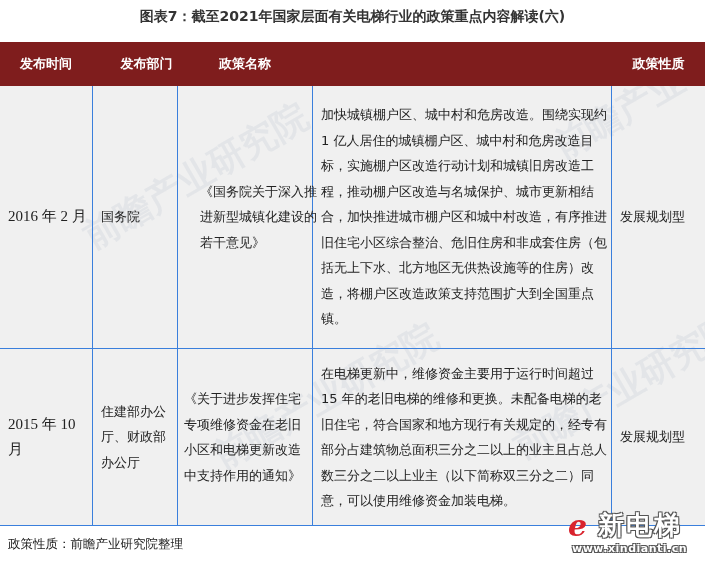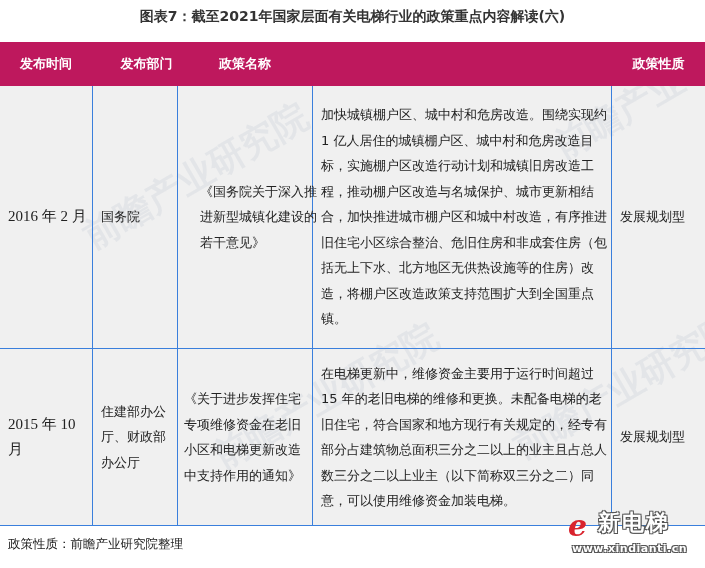--- a/index.html
+++ b/index.html
@@ -10,21 +10,21 @@
   .title {
     position:absolute; left:0; top:8px; width:705px; text-align:center;
     font-size:14px; font-weight:bold; color:#333; letter-spacing:0px;
     font-family:"DejaVu Sans",sans-serif;
   }
   .table {
     position:absolute; left:0; top:42px; width:705px; height:484px;
     background:#f0f0f0;
   }
   .hdr {
-    position:absolute; left:0; top:0; width:705px; height:44px; background:#be185d;
+    position:absolute; left:0; top:0; width:705px; height:44px; background:#7f1d1d;
   }
   .hcell {
     position:absolute; top:0; height:44px; line-height:44px; text-align:center;
     color:#fff; font-weight:bold; font-size:13px;
   }
   .vline { position:absolute; width:1px; background:#3a7fdc; }
   .hline { position:absolute; height:1px; background:#3a7fdc; left:0; width:705px; }
   .cell {
     position:absolute; display:flex; align-items:center; box-sizing:border-box;
     font-size:13px; color:#222;
@@ -36,21 +36,21 @@
     position:absolute; left:8px; top:536px; font-size:12.5px; color:#222;
   }
   .watermark {
     position:absolute; color:rgba(120,140,170,0.10); font-size:36px; font-weight:bold;
     transform:rotate(-30deg); white-space:nowrap; pointer-events:none;
   }
   .brand {
     position:absolute; left:568px; top:506px; width:140px; height:60px;
   }
   .brand-mark { position:absolute; left:0; top:2px; font-size:30px; color:#d9232d; font-style:italic; font-weight:bold; font-family:"DejaVu Serif",serif; }
-  .brand-name { position:absolute; left:30px; top:2px; font-size:22px; font-weight:bold; color:#fff;
+  .brand-name { position:absolute; left:30px; top:2px; font-size:26px; font-weight:bold; color:#fff;
     text-shadow: -1px -1px 0 #555, 1px -1px 0 #555, -1px 1px 0 #555, 1px 1px 0 #555; letter-spacing:2px; }
   .brand-url { position:absolute; left:4px; top:36px; font-size:11px; font-weight:bold; color:#fff;
     text-shadow: -1px -1px 0 #555, 1px -1px 0 #555, -1px 1px 0 #555, 1px 1px 0 #555; letter-spacing:0.5px; }
 </style>
 </head>
 <body>
 
 <div class="title">图表7：截至2021年国家层面有关电梯行业的政策重点内容解读(六)</div>
 
 <div class="table">

